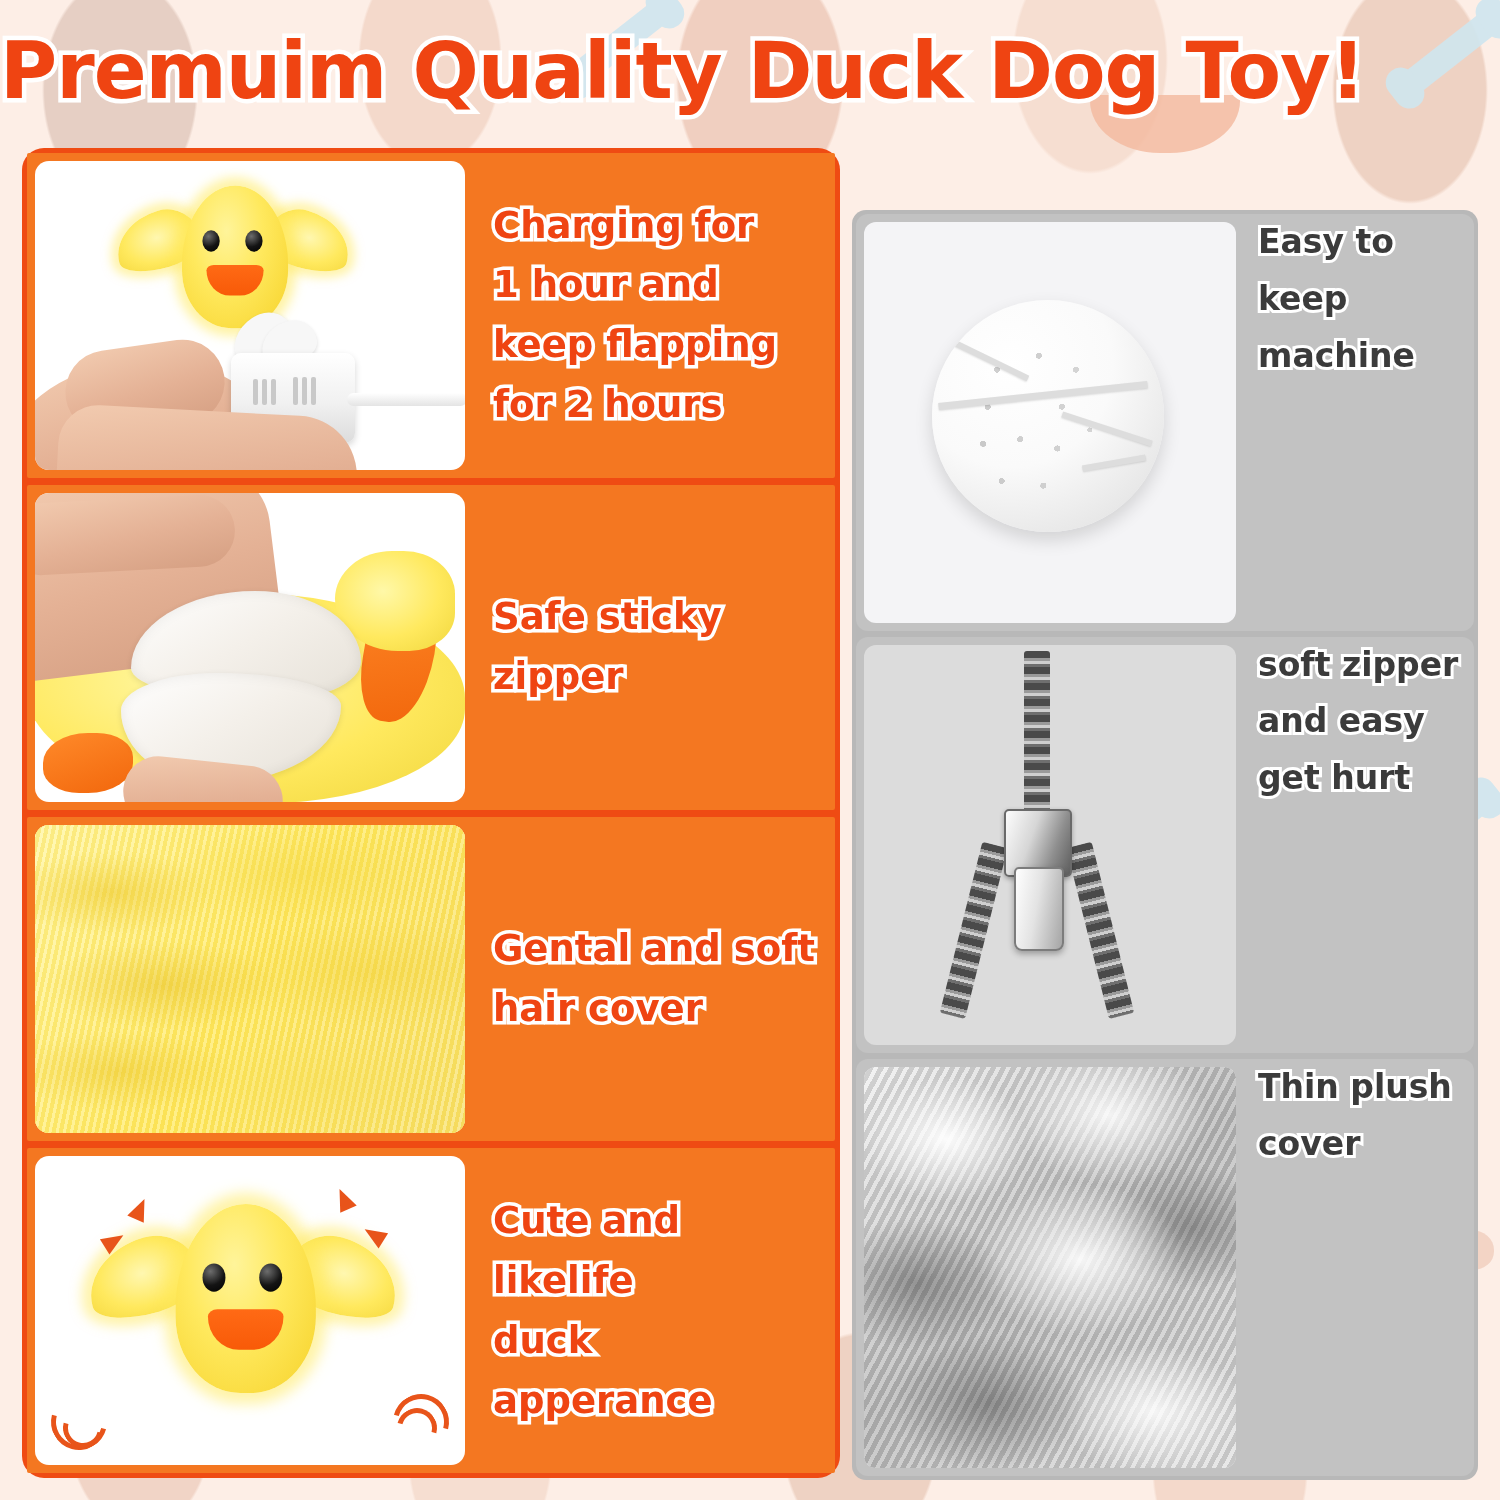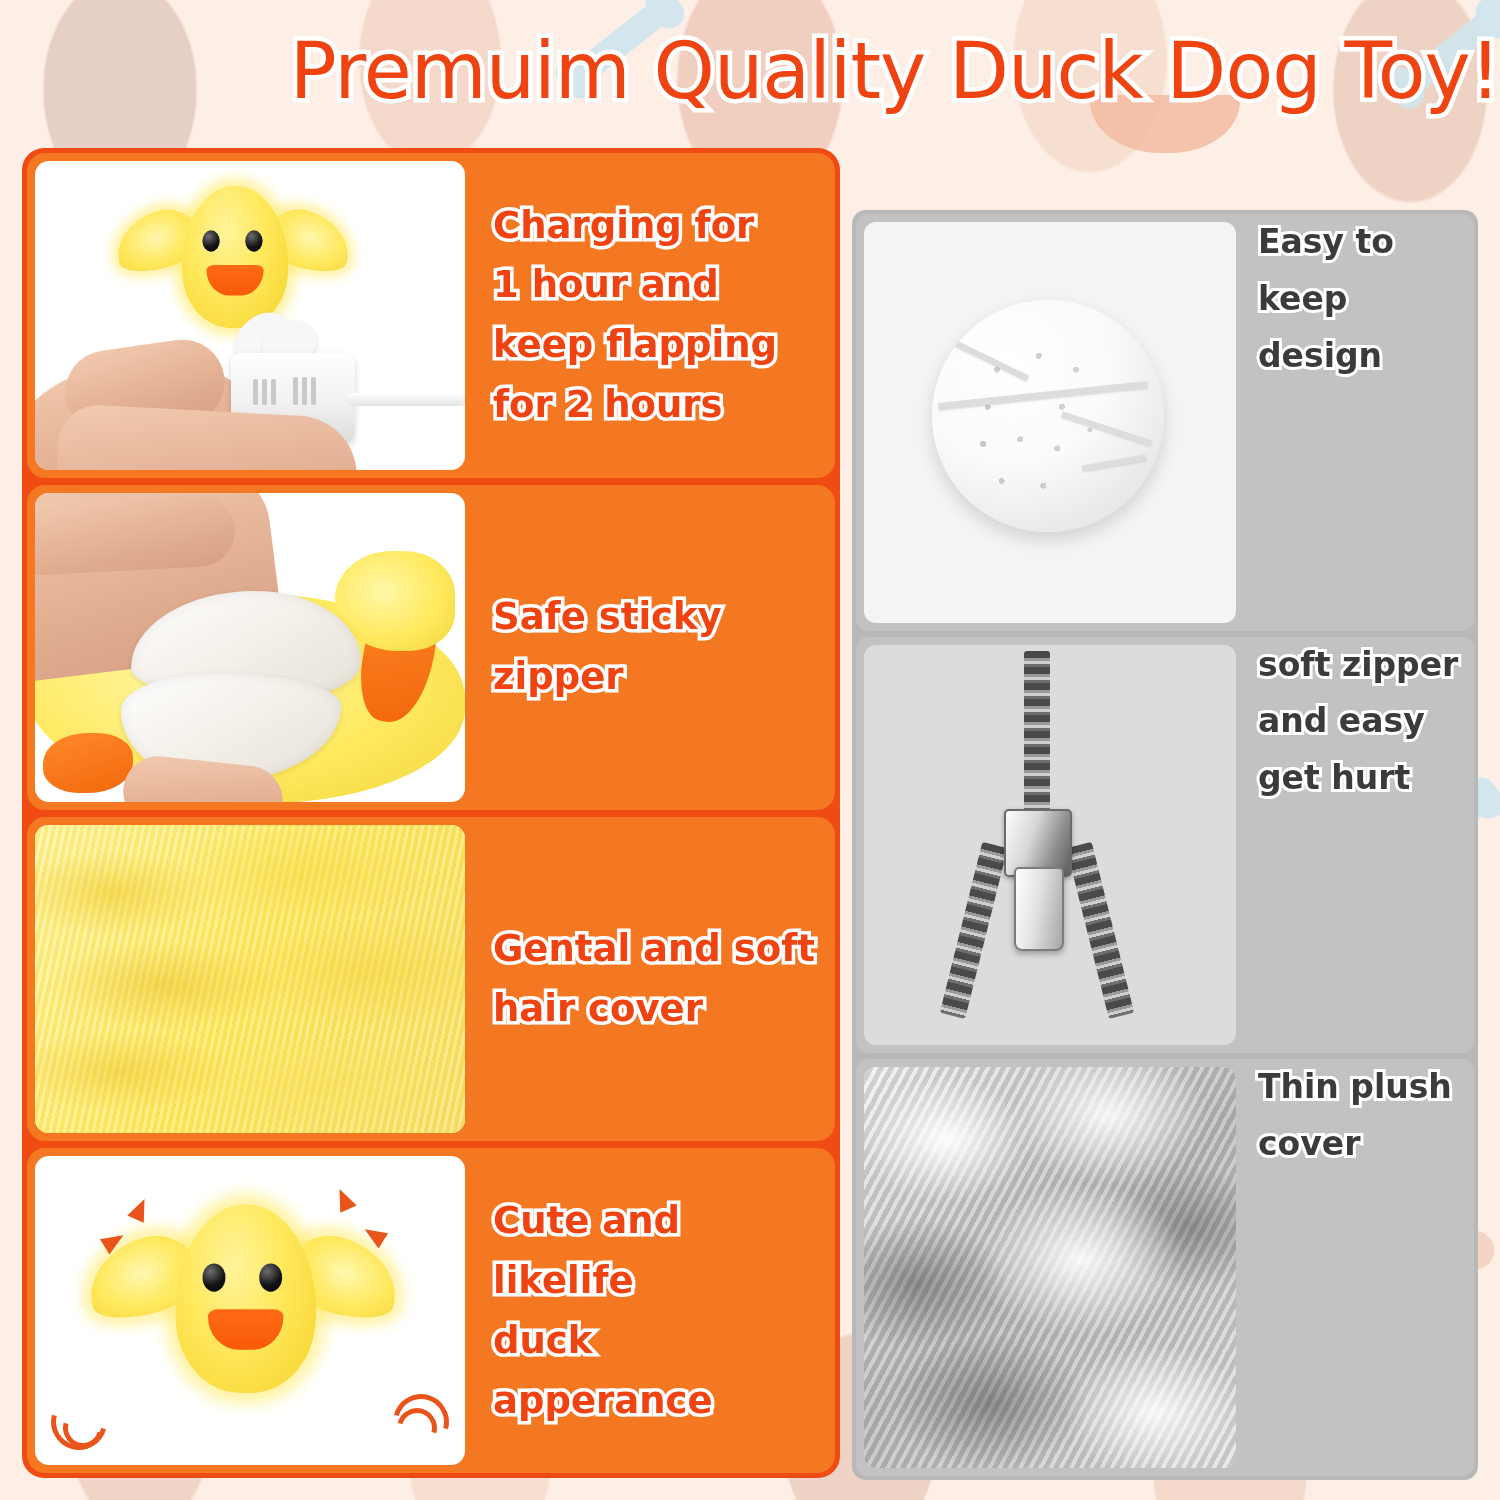--- a/index.html
+++ b/index.html
@@ -61,23 +61,23 @@
   .bg-paw {
     position: absolute; width: 46px; height: 40px;
     background: #f0cdbd; border-radius: 50% 50% 46% 46%;
     opacity: .8;
   }
 
   
   #title {
     position: absolute;
     top: 26px; left: 0; width: 1500px;
-    text-align: right;
+    text-align: left;
     font-size: 78px;
-    font-weight: 400;
+    font-weight: 700;
     letter-spacing: -1px;
     color: #ef4412;
     font-family: "DejaVu Sans", sans-serif;
     -webkit-text-stroke: 9px #ffffff;
     paint-order: stroke fill;
     white-space: nowrap;
   }
 
   
   #left-col {
@@ -89,21 +89,21 @@
     padding: 5px;
     display: flex;
     flex-direction: column;
     gap: 7px;
   }
   .feature-row {
     flex: 1;
     display: flex;
     align-items: stretch;
     background: #f47721;
-    border-radius: 18px;
+    border-radius: 2px;
     overflow: hidden;
     position: relative;
   }
   .feature-photo {
     width: 430px;
     margin: 8px 0 8px 8px;
     border-radius: 14px;
     background: #ffffff;
     overflow: hidden;
     position: relative;
@@ -481,21 +481,21 @@
           <div class="ball-holes"></div>
           <div class="ball-crack" style="left:6px; top:92px; width:210px; height:7px; transform:rotate(-6deg);"></div>
           <div class="ball-crack" style="left:20px; top:58px; width:80px; height:6px; transform:rotate(26deg);"></div>
           <div class="ball-crack" style="left:128px; top:126px; width:94px; height:6px; transform:rotate(18deg);"></div>
           <div class="ball-crack" style="left:150px; top:160px; width:64px; height:6px; transform:rotate(-10deg);"></div>
         </div>
       </div>
       <div class="issue-text">
         <span>Easy to</span>
         <span>keep</span>
-        <span>design</span>
+        <span>machine</span>
       </div>
     </div>
 
     <div class="issue-row">
       <div class="issue-photo" style="background:#dcdcdc;">
         <div class="zipper-wrap">
           <div class="zip-track" style="left:160px; top:6px; height:180px;"></div>
           <div class="zip-track" style="left:118px; top:200px; height:176px; transform:rotate(14deg); transform-origin: top center;"></div>
           <div class="zip-track" style="left:202px; top:200px; height:176px; transform:rotate(-14deg); transform-origin: top center;"></div>
           <div class="zip-slider" style="left:140px; top:164px; width:68px; height:68px;"></div>

